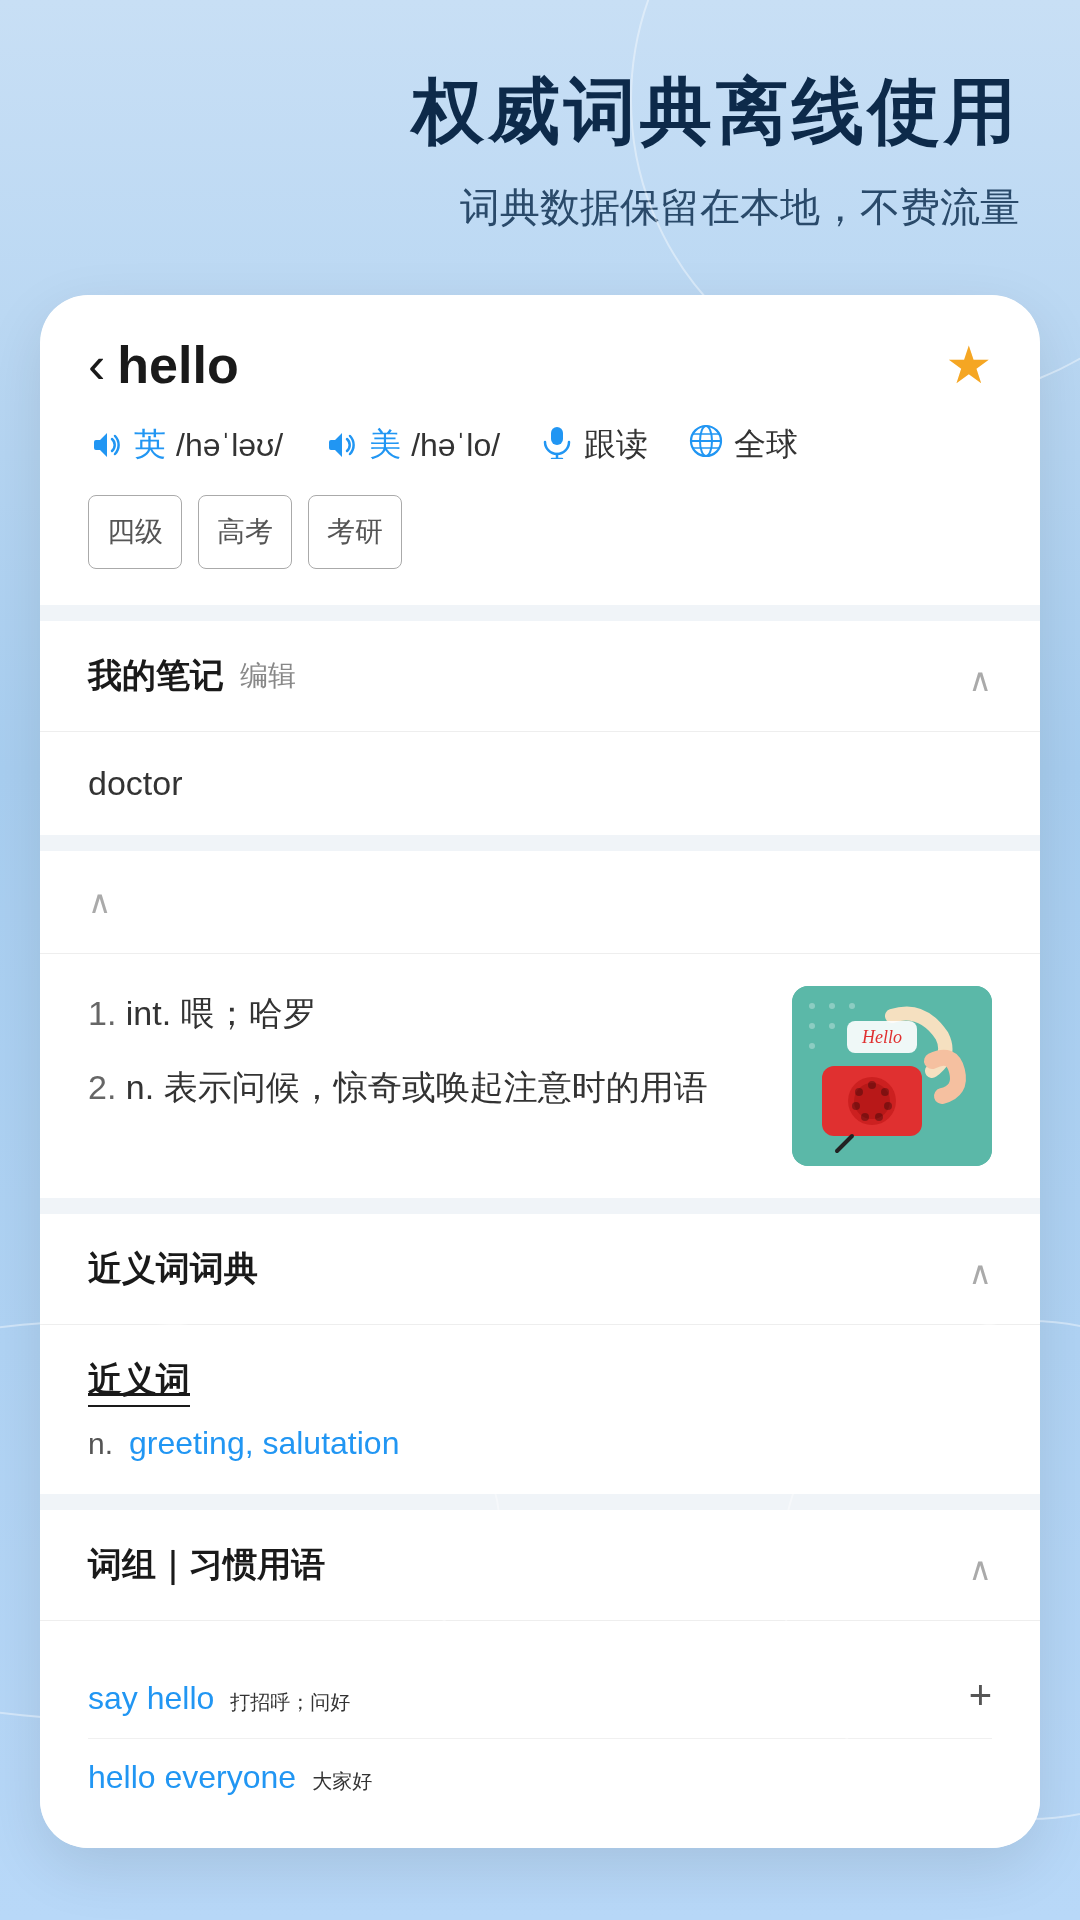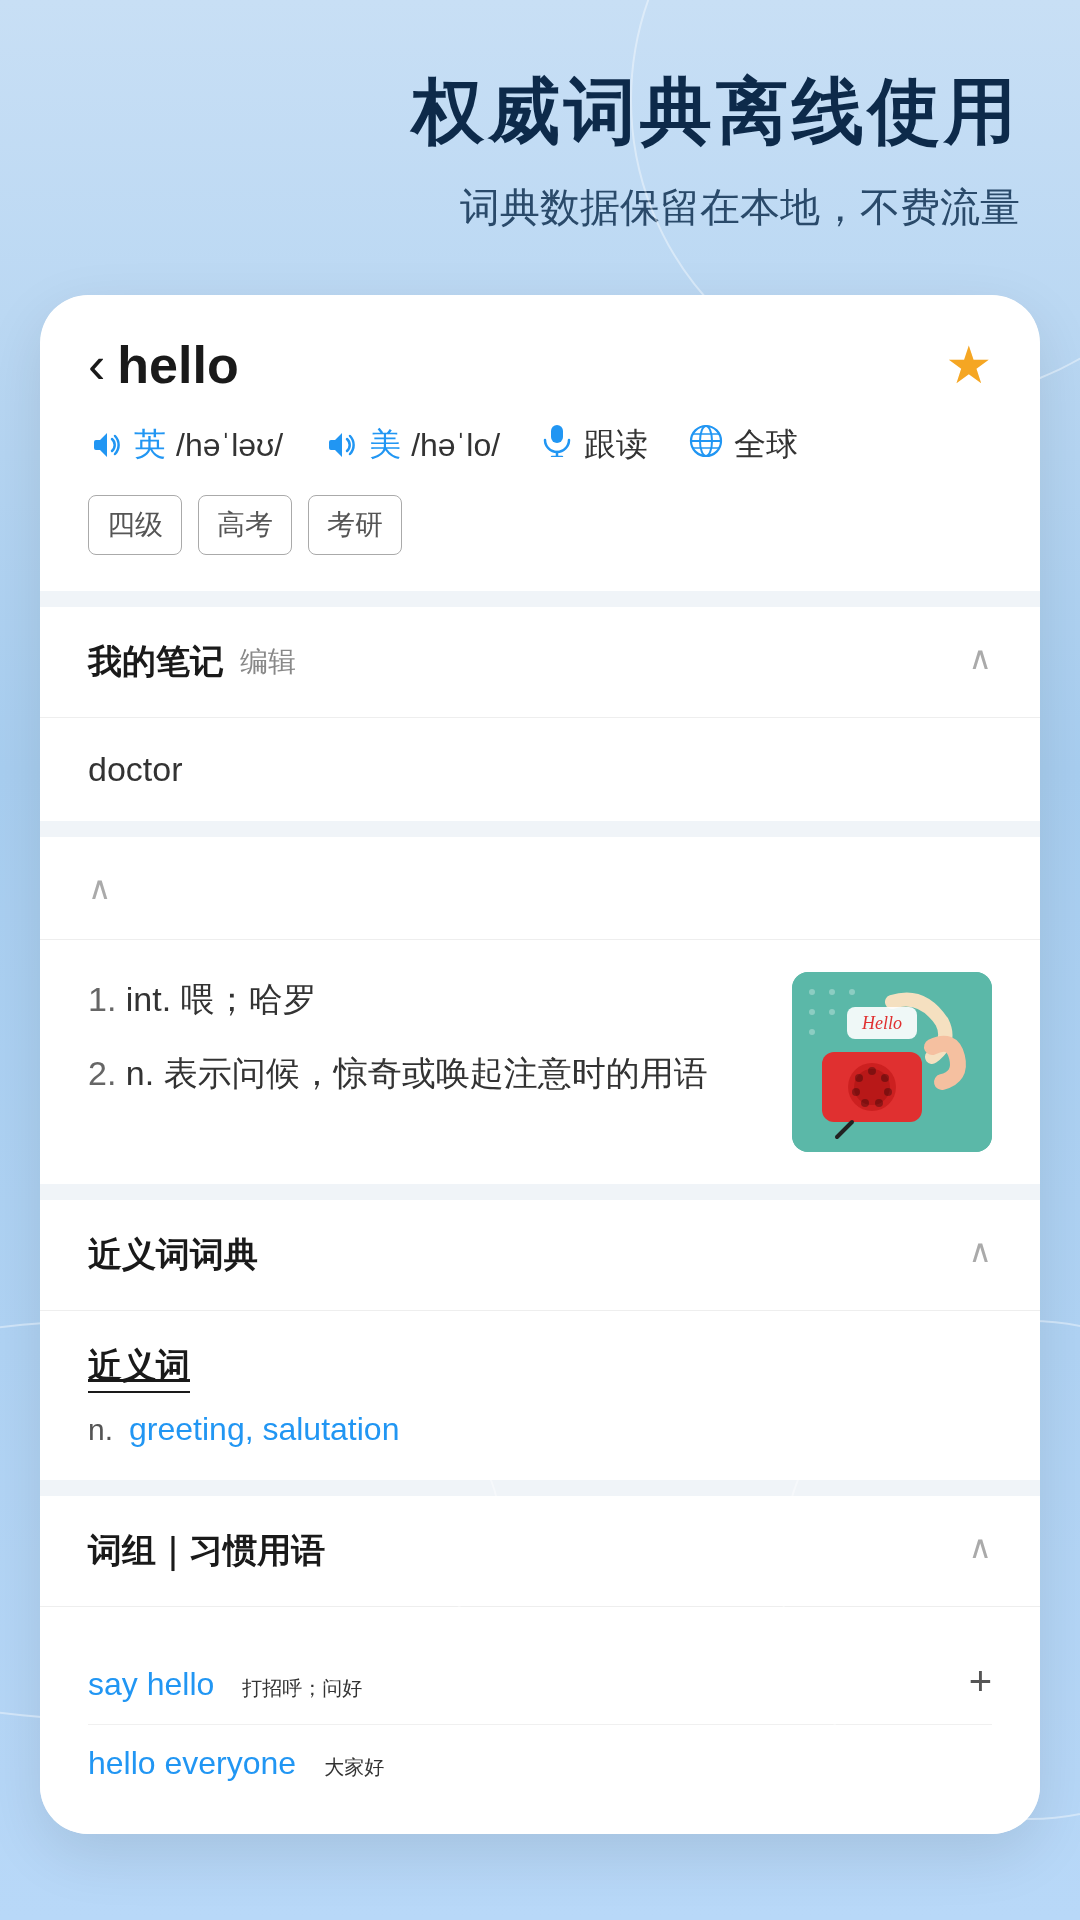--- a/index.html
+++ b/index.html
@@ -109,50 +109,50 @@
       display: inline-flex;
       align-items: center;
       justify-content: center;
     }
     .pron-text {
       color: #333;
       font-size: 32px;
     }
     .action-item {
       display: flex;
-      align-items: flex-start;
+      align-items: flex-end;
       gap: 10px;
       color: #333;
       font-size: 32px;
     }
     .mic-icon, .globe-icon {
       color: #2196f3;
       font-size: 34px;
     }
 
     .tags-row {
       display: flex;
       gap: 16px;
     }
     .tag {
       border: 1.5px solid #aaa;
       border-radius: 8px;
-      padding: 10px 18px;
+      padding: 17px 18px;
       font-size: 28px;
       color: #555;
     }
 
     
     .section {
       background: white;
       margin-top: 16px;
     }
     .section-header {
       display: flex;
-      align-items: flex-start;
+      align-items: flex-end;
       justify-content: space-between;
       padding: 32px 48px;
       border-bottom: 1px solid #eee;
     }
     .section-title {
       font-size: 34px;
       font-weight: 600;
       color: #1a1a1a;
     }
     .section-edit {
@@ -257,21 +257,21 @@
       font-weight: 500;
     }
     .phrase-meaning {
       font-size: 20px;
       color: #333;
       margin-left: 12px;
     }
     .phrase-left {
       display: flex;
       align-items: baseline;
-      gap: 16px;
+      gap: 4px;
     }
     .plus-icon {
       font-size: 40px;
       color: #555;
       font-weight: 300;
     }
   </style>
 </head>
 <body>
 

